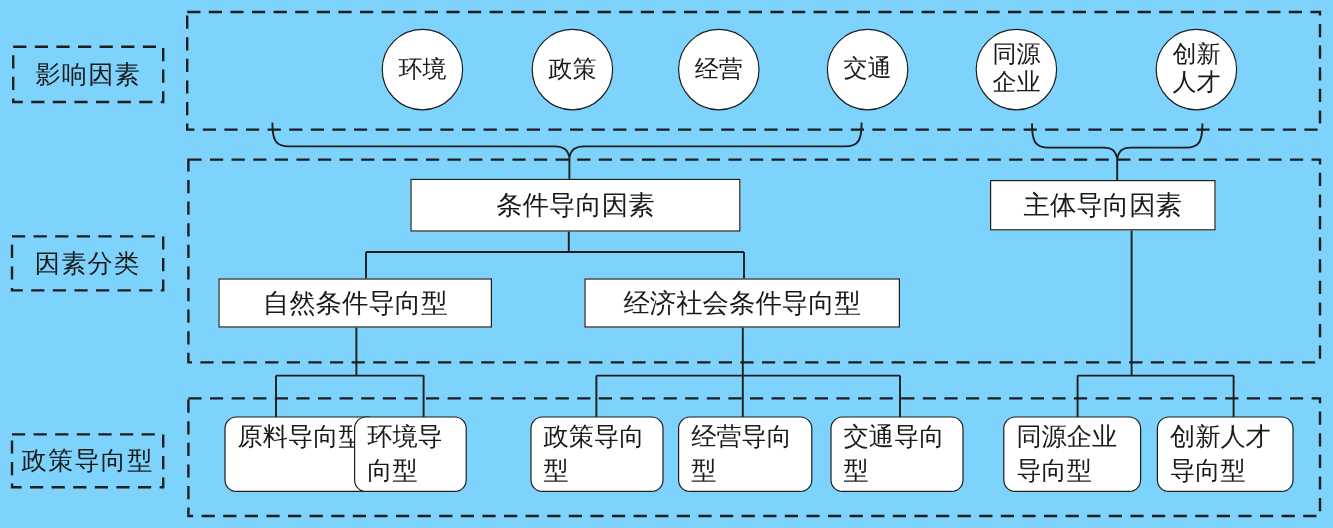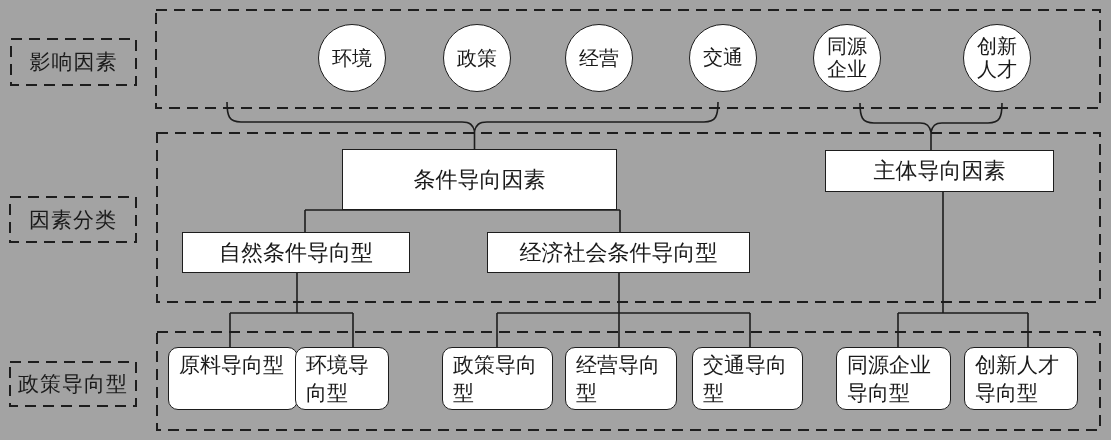--- a/index.html
+++ b/index.html
@@ -1,19 +1,19 @@
 <!DOCTYPE html>
 <html><head>
 <meta charset="utf-8">
 <style>
   html,body{margin:0;padding:0;background:#ffffff;}
   #canvas{
     position:relative;
     width:1111px;height:440px;
-    background:#a3a3a3;
+    background:#7dd3fc;
     font-family:"Liberation Sans","DejaVu Sans",sans-serif;
     color:#1a1a1a;
     overflow:hidden;
   }
   #wires{position:absolute;left:0;top:0;z-index:1;}
   .node{position:absolute;box-sizing:border-box;background:#ffffff;z-index:2;}
   .circle{
     width:68px;height:68px;top:24px;
     border:1.5px solid #1d1d1d;border-radius:50%;
     display:flex;align-items:center;justify-content:center;
@@ -75,26 +75,26 @@
   <div class="node rowlabel" style="left:10px;top:197px;width:126px;height:45px;">因素分类</div>
   <div class="node rowlabel" style="left:10px;top:362px;width:126px;height:44px;">政策导向型</div>
 
   <div class="node circle" style="left:318px;">环境</div>
   <div class="node circle" style="left:443px;">政策</div>
   <div class="node circle" style="left:565px;">经营</div>
   <div class="node circle" style="left:689px;font-family:Liberation Mono, monospace;">交通</div>
   <div class="node circle" style="left:813px;">同源企业</div>
   <div class="node circle" style="left:963px;">创新人才</div>
 
-  <div class="node midbox" style="left:342px;top:149px;width:275px;height:61px;">条件导向因素</div>
-  <div class="node midbox" style="left:825px;top:150px;width:229px;height:42px;">主体导向因素</div>
+  <div class="node midbox" style="left:342px;top:149px;width:275px;height:44px;">条件导向因素</div>
+  <div class="node midbox" style="left:825px;top:150px;width:188px;height:42px;">主体导向因素</div>
   <div class="node midbox" style="left:182px;top:232px;width:228px;height:41px;">自然条件导向型</div>
   <div class="node midbox" style="left:487px;top:232px;width:263px;height:41px;">经济社会条件导向型</div>
 
-  <div class="node unitbox" style="left:168px;width:130px;">原料导向型</div>
+  <div class="node unitbox" style="left:187px;width:130px;">原料导向型</div>
   <div class="node unitbox" style="left:295px;width:94px;">环境导向型</div>
   <div class="node unitbox" style="left:442px;width:111px;">政策导向型</div>
   <div class="node unitbox" style="left:565px;width:112px;">经营导向型</div>
   <div class="node unitbox" style="left:692px;width:111px;">交通导向型</div>
   <div class="node unitbox" style="left:836px;width:115px;">同源企业导向型</div>
   <div class="node unitbox" style="left:964px;width:114px;">创新人才导向型</div>
 
 </div>
 
 </body></html>

